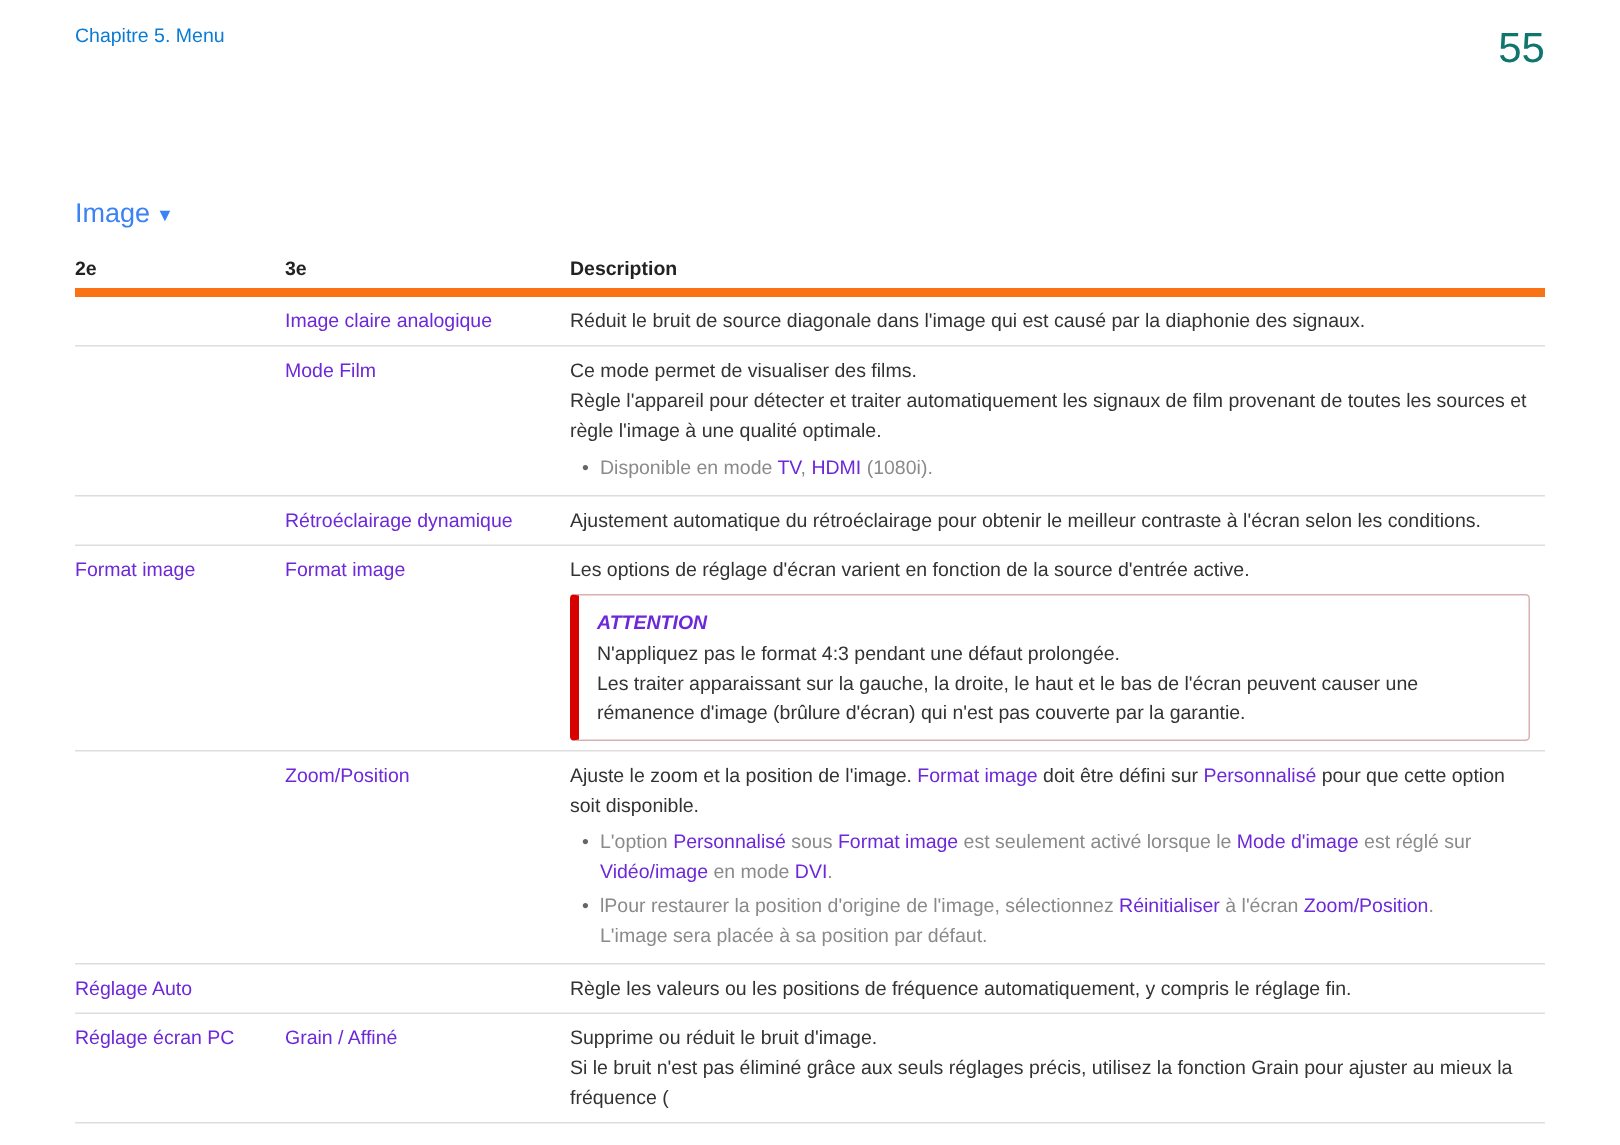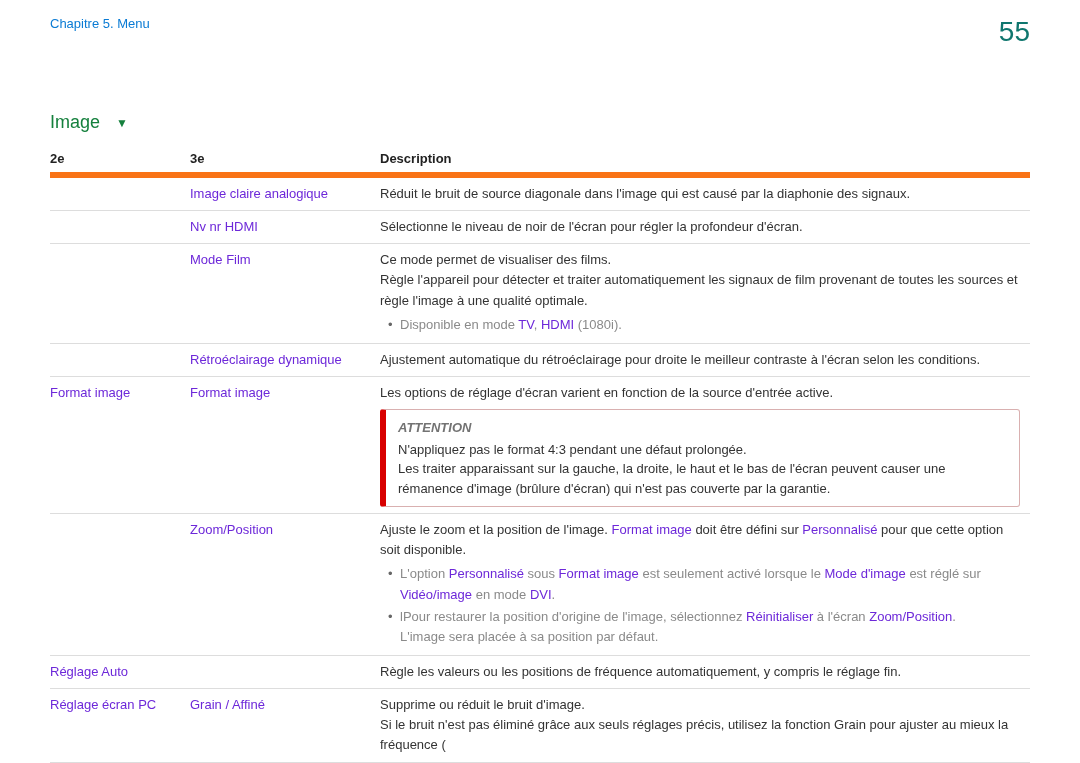--- a/index.html
+++ b/index.html
@@ -10,38 +10,38 @@
     background: #fff;
     width: 1080px;
     height: 763px;
     position: relative;
     padding: 16px 50px 0 50px;
   }
   .header-row {
     display: flex;
     justify-content: space-between;
     align-items: flex-start;
-    margin-bottom: 64px;
+    margin-bottom: 84px;
   }
   .chapter {
     color: #0a7bd4;
     font-size: 13px;
   }
   .page-num {
     color: #0f766e;
     font-size: 28px;
     font-weight: 300;
   }
   .section-title {
-    color: #15803d;
+    color: #3b82f6;
     font-size: 18px;
     margin-bottom: 12px;
     display: flex;
     align-items: center;
-    gap: 16px;
+    gap: 4px;
   }
   .section-title .arrow {
     font-size: 12px;
   }
   table.menu {
     width: 100%;
     border-collapse: collapse;
     font-size: 13px;
   }
   table.menu thead th {
@@ -68,21 +68,21 @@
     content: "•"; position:absolute; left:-4px; top:0; color:#666;
   }
   .attention-box {
     border: 1px solid #d9b0b0;
     border-left: 6px solid #d80000;
     border-radius: 3px;
     padding: 8px 12px;
     margin-top: 6px;
     line-height: 1.5;
   }
-  .attention-title { color: #737373; font-weight: bold; font-style: italic; margin-bottom:2px;}
+  .attention-title { color: #6d28d9; font-weight: bold; font-style: italic; margin-bottom:2px;}
 </style>
 </head>
 <body>
 
 <div class="header-row">
   <div class="chapter">Chapitre 5. Menu</div>
   <div class="page-num">55</div>
 </div>
 
 <div class="section-title">
@@ -99,44 +99,39 @@
     </tr>
   </thead>
   <tbody>
 
     <tr>
       <td></td>
       <td><span class="link">Image claire analogique</span></td>
       <td class="desc">Réduit le bruit de source diagonale dans l'image qui est causé par la diaphonie des signaux.</td>
     </tr>
 
-    <tr>
-      <td></td>
-      <td><span class="link">Nv nr HDMI</span></td>
-      <td class="desc">Sélectionne le niveau de noir de l'écran pour régler la profondeur d'écran.</td>
-    </tr>
 
     <tr>
       <td></td>
       <td><span class="link">Mode Film</span></td>
       <td class="desc">
         <div>Ce mode permet de visualiser des films.</div>
         <div>Règle l'appareil pour détecter et traiter automatiquement les signaux de film provenant de toutes les sources et règle l'image à une qualité optimale.</div>
         <ul class="bullets">
           <li class="gray">
             <span>Disponible en mode </span><span class="link">TV</span><span>, </span><span class="link">HDMI</span><span> (1080i).</span>
           </li>
         </ul>
       </td>
     </tr>
 
     <tr>
       <td></td>
       <td><span class="link">Rétroéclairage dynamique</span></td>
-      <td class="desc">Ajustement automatique du rétroéclairage pour droite le meilleur contraste à l'écran selon les conditions.</td>
+      <td class="desc">Ajustement automatique du rétroéclairage pour obtenir le meilleur contraste à l'écran selon les conditions.</td>
     </tr>
 
     <tr>
       <td><span class="link">Format image</span></td>
       <td><span class="link">Format image</span></td>
       <td class="desc">
         <div>Les options de réglage d'écran varient en fonction de la source d'entrée active.</div>
         <div class="attention-box">
           <div class="attention-title">ATTENTION</div>
           <div>N'appliquez pas le format 4:3 pendant une défaut prolongée.</div>

